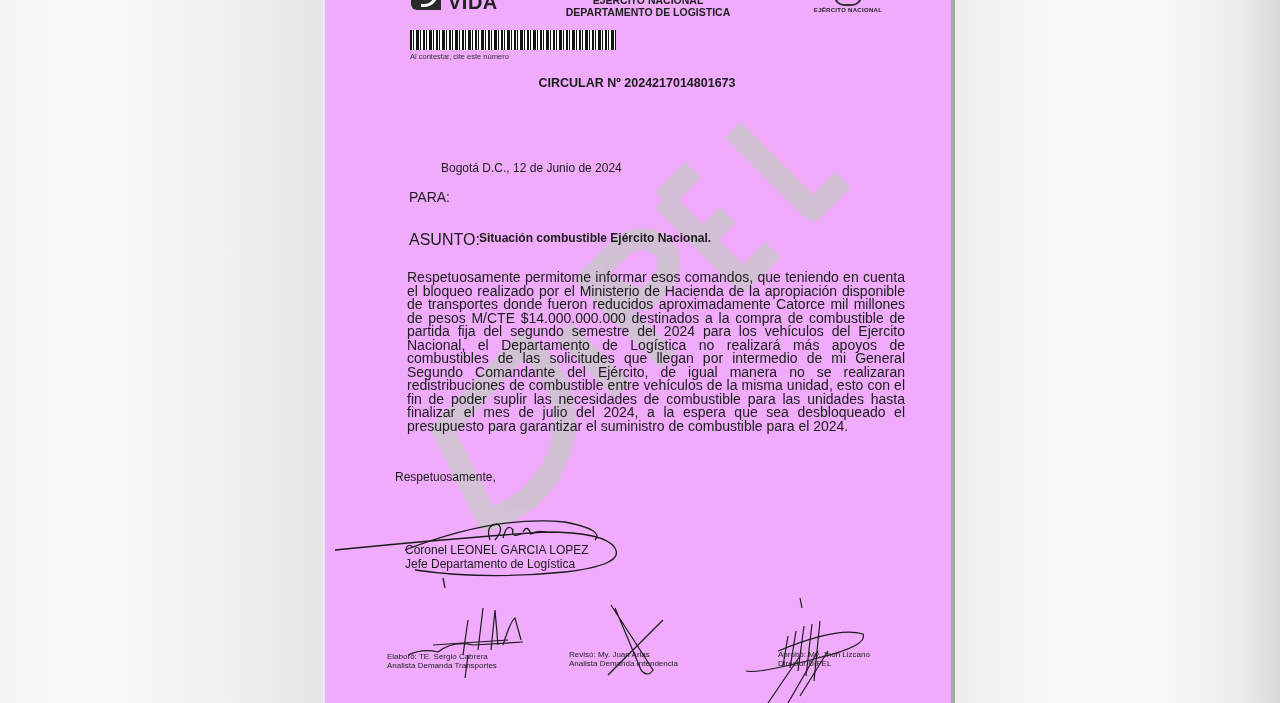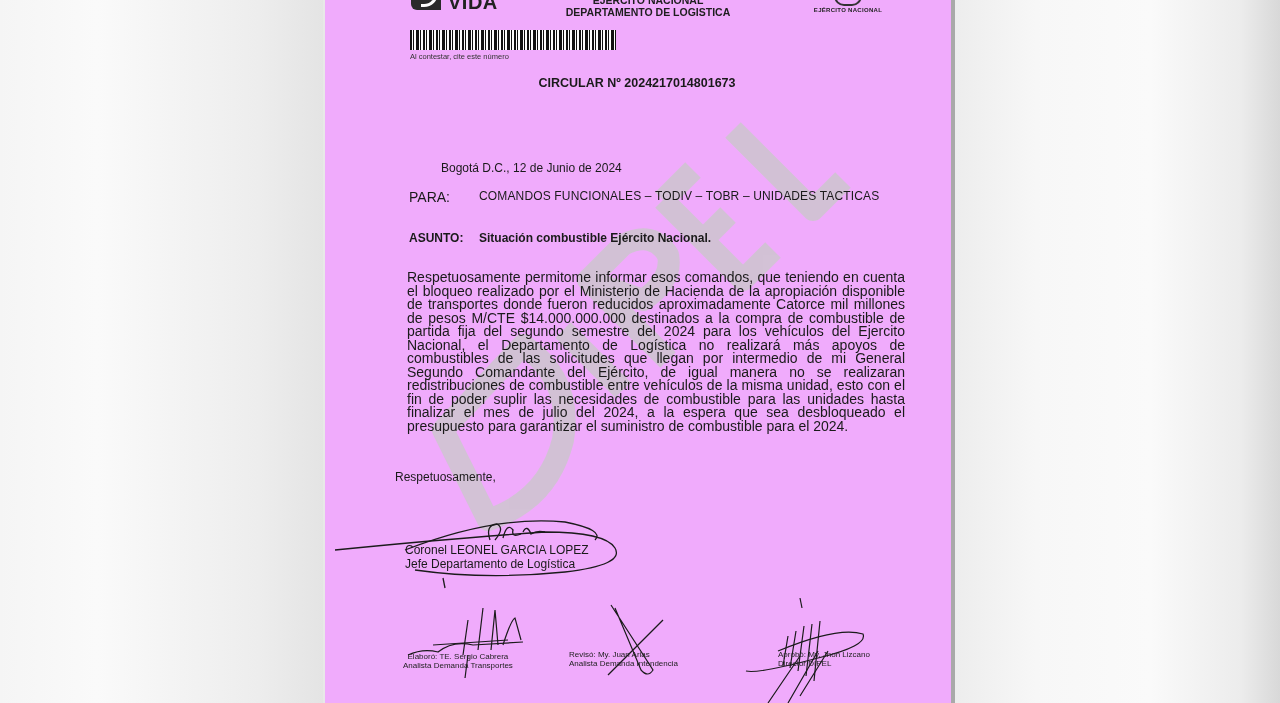--- a/index.html
+++ b/index.html
@@ -33,31 +33,31 @@
   .barcode { left:87px; top:30px; width:206px; height:20px;
     background: repeating-linear-gradient(90deg, #111 0 2px, #fdfdfd 2px 3px, #111 3px 4px, #fdfdfd 4px 6px, #111 6px 9px, #fdfdfd 9px 10px, #111 10px 11px, #fdfdfd 11px 13px);
   }
   .barcode-caption { left:87px; top:52px; font-size:7.5px; color:#333; }
 
   .circular { left:0; width:628px; top:76px; text-align:center; font-weight:bold; font-size:12.5px; color:#1a1a1a; }
   .ref { left:86px; top:120px; font-size:12px; color:#1a1a1a; letter-spacing:0.1px; }
   .city-date { left:86px; top:161px; font-size:12px;margin-left:32px; }
   .para-label { left:86px; top:189px; font-size:14px; }
   .para-value { left:156px; top:189px; font-size:12px; letter-spacing:0.15px; }
-  .asunto-label { left:86px; top:231px; font-size:12px;font-weight:bold; }
+  .asunto-label { left:86px; top:231px; font-size:16px; }
   .asunto-value { left:156px; top:231px; font-size:12px;font-weight:bold; }
 
   .body-text { left:84px; top:271px; width:498px; font-size:14px; line-height:13.5px; text-align:justify; color:#1a1a1a; }
 
   .closing { left:72px; top:470px; font-size:12px; }
   .signer-name { left:82px; top:543px; font-size:12px; }
   .signer-title { left:82px; top:557px; font-size:12px; }
 
   .small-sig { font-size:8px; line-height:9px; color:#222; }
-  .sig1 { left:80px; top:652px;text-align:center; }
+  .sig1 { left:64px; top:652px; }
   .sig2 { left:246px; top:650px; }
   .sig3 { left:455px; top:650px; }
 
   .watermark { position:absolute; left:0; top:0; width:628px; height:703px; pointer-events:none; }
   svg.sig { position:absolute; overflow:visible; }
 </style>
 </head>
 <body>
 
 <div class="bg-left"></div>
@@ -92,21 +92,20 @@
     <div class="emblem"></div>
     <div class="lbl">EJÉRCITO NACIONAL</div>
   </div>
 
   <div class="abs barcode"></div>
   <div class="abs barcode-caption">Al contestar, cite este número</div>
 
   <div class="abs circular">CIRCULAR Nº 2024217014801673</div>
   <div class="abs city-date">Bogotá D.C., 12 de Junio de 2024</div>
   <div class="abs para-label">PARA:</div>
-  <div class="abs para-value">COMANDOS FUNCIONALES – TODIV – TOBR – UNIDADES TACTICAS</div>
   <div class="abs asunto-label">ASUNTO:</div>
   <div class="abs asunto-value">Situación combustible Ejército Nacional.</div>
 
   <div class="abs body-text">Respetuosamente permitome informar esos comandos, que teniendo en cuenta el bloqueo realizado por el Ministerio de Hacienda de la apropiación disponible de transportes donde fueron reducidos aproximadamente Catorce mil millones de pesos M/CTE $14.000.000.000 destinados a la compra de combustible de partida fija del segundo semestre del 2024 para los vehículos del Ejercito Nacional, el Departamento de Logística no realizará más apoyos de combustibles de las solicitudes que llegan por intermedio de mi General Segundo Comandante del Ejército, de igual manera no se realizaran redistribuciones de combustible entre vehículos de la misma unidad, esto con el fin de poder suplir las necesidades de combustible para las unidades hasta finalizar el mes de julio del 2024, a la espera que sea desbloqueado el presupuesto para garantizar el suministro de combustible para el 2024.</div>
 
   <div class="abs closing">Respetuosamente,</div>
 
   <svg class="sig" style="left:12px;top:510px;width:300px;height:90px;" viewBox="0 0 300 90">
     <g fill="none" stroke="#1b1b1b" stroke-width="1.3">
       <path d="M0 40 Q120 28 210 22 Q270 22 280 38 Q290 55 230 62 Q150 70 80 60"></path>

